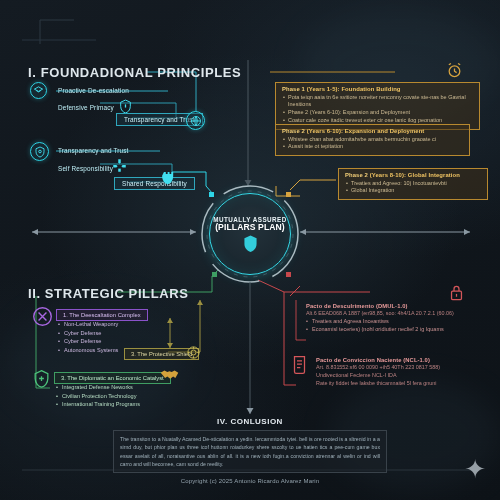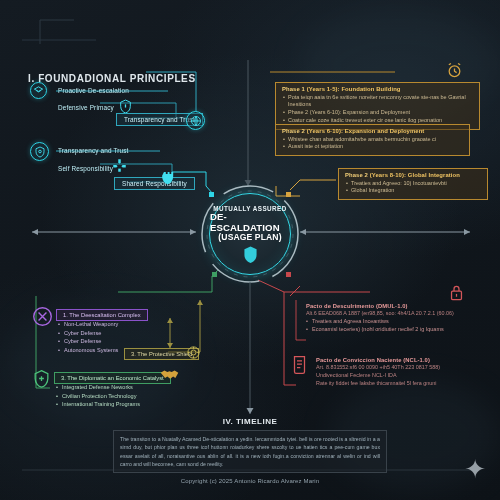--- a/index.html
+++ b/index.html
@@ -24,25 +24,24 @@
   .noise { position:absolute; inset:0; opacity:.055; pointer-events:none;
     background-image:
       repeating-linear-gradient(0deg, rgba(255,255,255,.06) 0 1px, transparent 1px 3px),
       repeating-linear-gradient(90deg, rgba(255,255,255,.04) 0 1px, transparent 1px 4px);
   }
   svg.lines { position:absolute; inset:0; width:500px; height:500px; pointer-events:none; }
 
   
   .sec-head { position:absolute; display:flex; align-items:center; }
   .sec-title {
-    font-size: 10px; font-weight: 700; letter-spacing: .6px;
+    font-size: 13px; font-weight: 700; letter-spacing: .6px;
     color: #dfe7ec; white-space: nowrap;
     font-family: "Liberation Sans", sans-serif;
     text-transform: uppercase;
-    margin-top: 8px;
   }
 
   
   .ico-circle {
     width:17px; height:17px; border-radius:50%;
     border:1.3px solid #2fd6e8; display:flex; align-items:center; justify-content:center;
     background: rgba(26,60,70,.45);
     box-shadow: 0 0 5px rgba(47,214,232,.35);
   }
   .lbl-cyan {
@@ -269,28 +268,30 @@
       <b>Phase 2</b>
       <span>(Years 8-10): Global Integration</span>
     </div>
     <div class="ph-li">Treaties and Agreeo: 10) Incotuanievbti</div>
     <div class="ph-li">Global Integration</div>
   </div>
 
   <div id="hub">
     <div class="hub-core">
       <div class="hub-l1">MUTUALLY ASSURED</div>
-      <div class="hub-l2">DE-ESCALDATION</div>
-      <div class="hub-l3">(USAGE PLAN)</div>
+      <div class="hub-l3">(PILLARS PLAN)</div>
       <svg width="15" height="17" viewBox="0 0 24 28" style="margin-top:3px">
         <path d="M12 1l10 4.5v9c0 8-5.5 12-10 13.5C7.5 26.5 2 22.5 2 14.5v-9z" fill="#35dbe9" opacity=".92"></path>
       </svg>
     </div>
   </div>
 
+  <div class="sec-head" style="left:28px; top:286px;">
+    <span class="sec-title">II. STRATEGIC PILLARS</span>
+  </div>
 
   <div style="position:absolute;left:32px;top:306px;">
     <svg width="21" height="21" viewBox="0 0 24 24" fill="none" stroke="#a766e0" stroke-width="1.6">
       <circle cx="12" cy="12" r="10"></circle>
         <path d="M7.5 7.5l9 9M16.5 7.5l-9 9"></path>
     </svg>
   </div>
   <div class="box-purple" style="left:56px;top:309px;">1. The Deescaltation Complex</div>
   <div class="bul bul-p" style="left:58px;top:320px;">
     <div>Non-Lethal Weaponry</div>
@@ -347,21 +348,21 @@
       <path d="M7 7h6M7 11h6M7 15h4"></path>
     </svg>
   </div>
   <div class="lic-block" style="left:316px;top:357px;width:175px;">
     <div class="lic-t1">Pacto de Conviccion Naciente (NCL-1.0)</div>
     <div class="lic-t2">Art. 8.831552:sf6 00 0090 +ih5 40Th  223 0817 588)</div>
     <div class="lic-t2">Undivectional Fecleme NCL-I IDA</div>
     <div class="lic-t2">Rate ity fiddet fee laksbe thicamnaitel 5l fera gnuni</div>
   </div>
 
-  <div id="conclTitle">IV. TIMELINE</div>
+  <div id="conclTitle">IV. CONLUSION</div>
   <div id="concl">
     <div class="concl-p">The transiton to a Nuatally Acamed De-sticalation a yedin. lercammtoda tytei. bell is ore rooted is a  sltrenid in a a sirnd duy, but phior plan us three icof huttonn roiadurkey shere sscolty to ue  hatien tics a pee-cum game bux essar avelait of all, noraisantive ous ablin of all. it is a new ioth fugin.a conviction atrennar al welin or ind will carro and will becomee, cam sond de reeility.</div>
   </div>
 
   <div id="copyright">Copyright (c) 2025 Antonio Ricardo Alvarez Marin</div>
   <div class="sparkle">✦</div>
 
 </div>
 
 </body></html>

